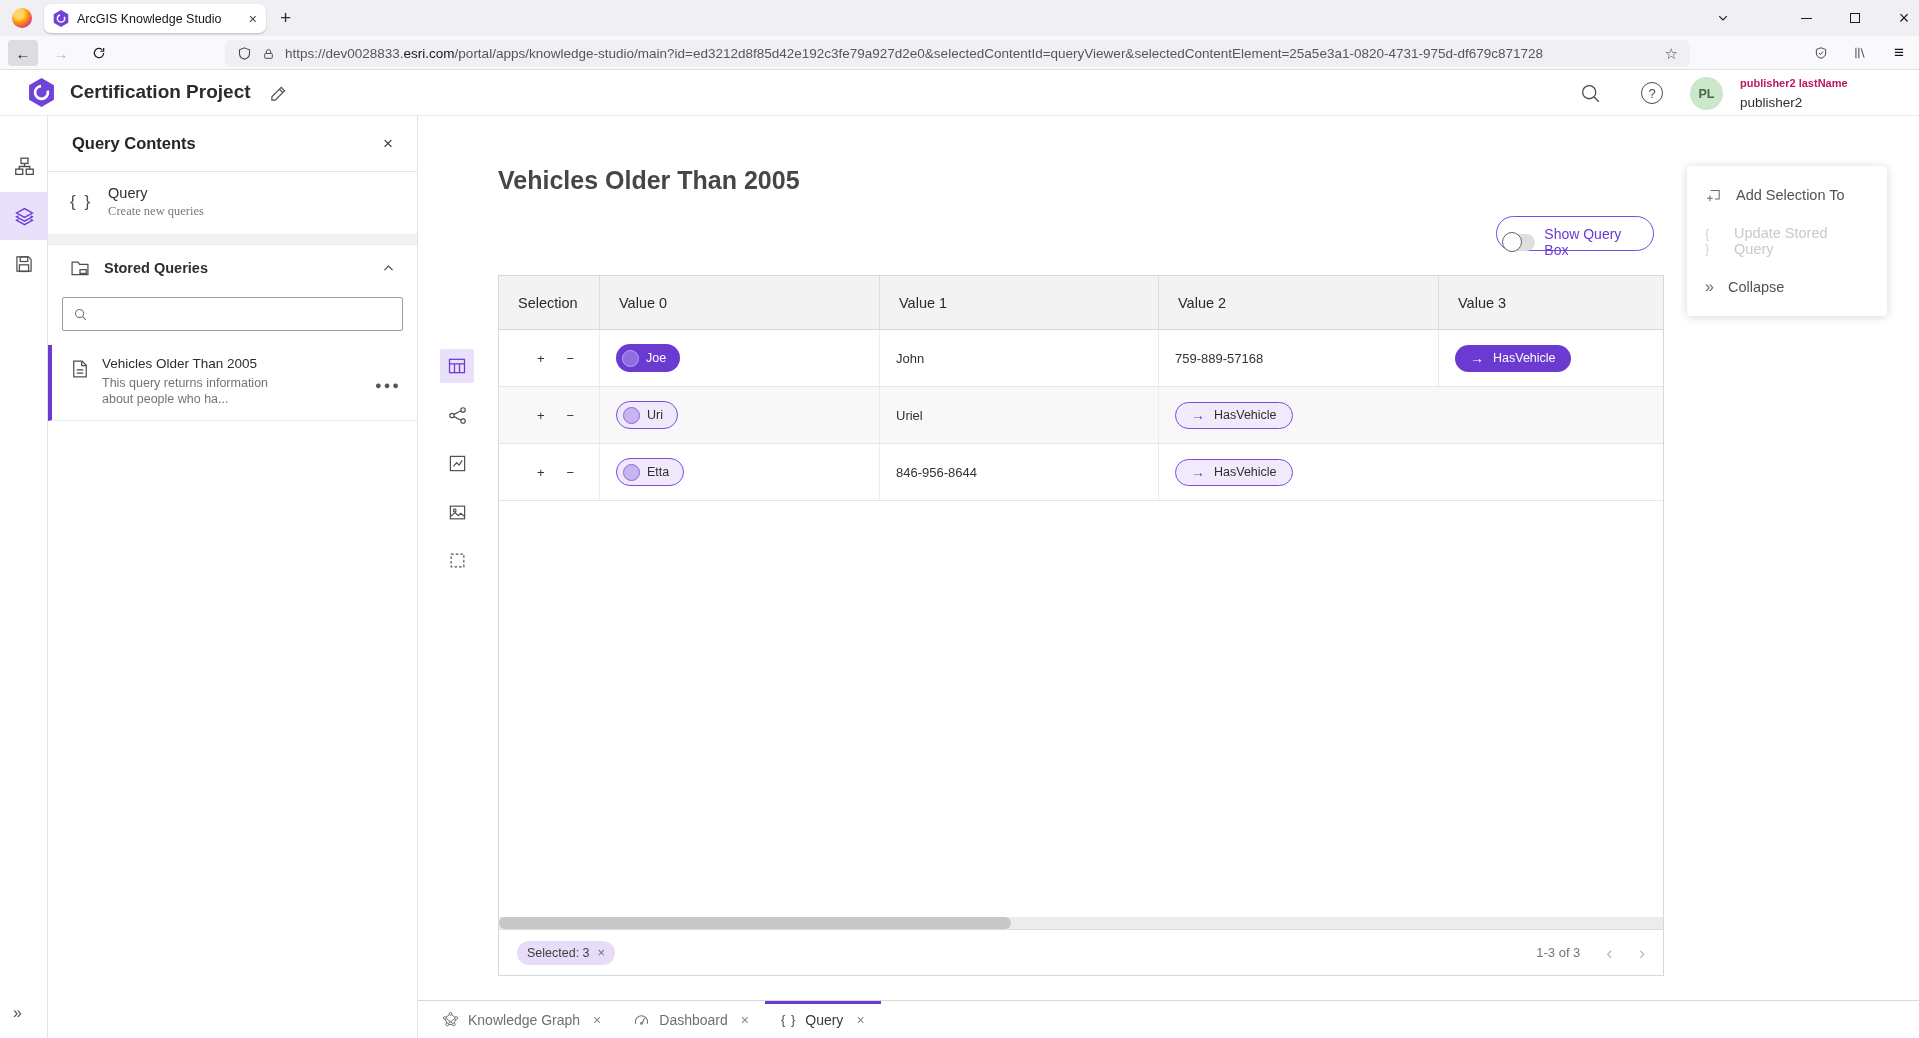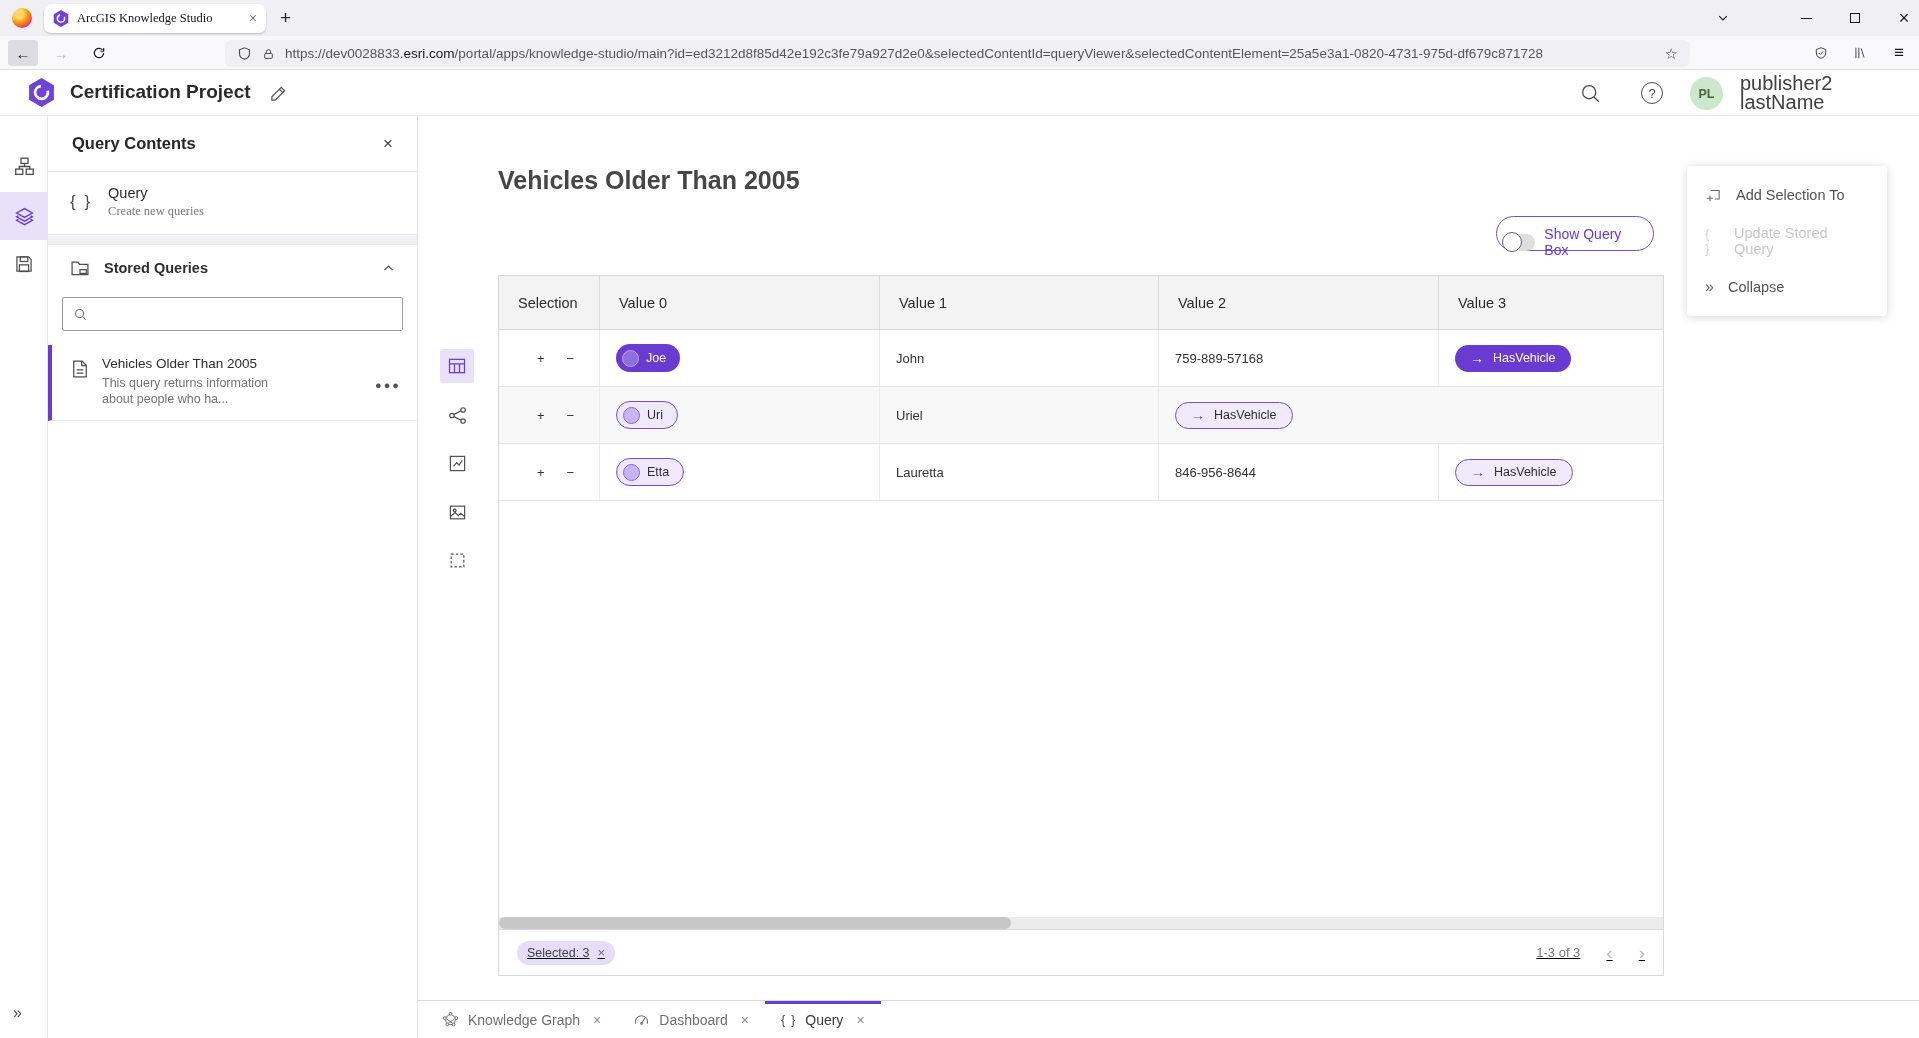--- a/index.html
+++ b/index.html
@@ -6,21 +6,21 @@
   html,body { width:1919px; height:1038px; overflow:hidden;
     font-family:"Liberation Sans","DejaVu Sans",sans-serif; background:#fff; }
   .abs { position:absolute; }
   svg { display:block; }
 
   
   #tabbar { position:absolute; left:0; top:0; width:1919px; height:36px; background:#f0f0f4; }
   .ff-logo { position:absolute; left:12px; top:8px; width:20px; height:20px; border-radius:50%;
     background:radial-gradient(circle at 35% 30%, #ffd567 0 25%, #ff9a00 45%, #e3406e 72%, #a4007f 100%); }
   .btab { position:absolute; left:44px; top:4px; width:222px; height:29px; background:#fff;
-    border-radius:7px; box-shadow:0 1px 2px rgba(0,0,0,.22); display:flex; align-items:center; padding:0 9px; gap:8px;font-family:Liberation Serif, serif; }
+    border-radius:7px; box-shadow:0 1px 2px rgba(0,0,0,.22); display:flex; align-items:center; padding:0 9px; gap:8px; }
   .btab-title { flex:1; font-size:12.5px; color:#15141a; white-space:nowrap; overflow:hidden; }
   .gl { color:#3f3f46; }
   .newtab { position:absolute; left:280px; top:5px; font-size:19px; color:#2b2b31; line-height:26px; }
   .winctl { position:absolute; top:0; height:36px; width:34px; display:flex; align-items:center; justify-content:center; color:#1b1b21; }
   .box-glyph { width:10px; height:10px; border:1.2px solid #1b1b21; display:inline-block; }
   .min-glyph { width:11px; border-bottom:1.3px solid #1b1b21; display:inline-block; }
 
   #navbar { position:absolute; left:0; top:36px; width:1919px; height:34px; background:#f9f9fb; border-bottom:1px solid #e0e0e4; }
   .navbtn { position:absolute; top:4px; width:30px; height:26px; display:flex; align-items:center; justify-content:center;
     font-size:15px; color:#17171c; border-radius:4px; }
@@ -30,21 +30,21 @@
   .urldomain { color:#17171c; }
   .icon-gray { color:#45454d; }
 
   
   #appheader { position:absolute; left:0; top:70px; width:1919px; height:46px; background:#fff; border-bottom:1px solid #ebebeb; }
   #apptitle { position:absolute; left:70px; top:11px; font-size:19px; font-weight:600; color:#2b2b2b; }
   .hdr-circle { position:absolute; top:7px; width:32px; height:32px; display:flex; align-items:center; justify-content:center; }
   #avatar { position:absolute; left:1690px; top:7px; width:33px; height:33px; border-radius:50%; background:#cde7cd;
     color:#47663f; font-size:12.5px; font-weight:600; display:flex; align-items:center; justify-content:center; }
   #username { position:absolute; left:1740px; top:4px; line-height:19px; }
-  #username .l1 { font-size:20px; color:#404040; }
+  #username .l1 { font-size:11px; color:#be185d;font-weight:bold; }
   #username .l2 { font-size:13.5px; color:#2e2e2e; }
 
   
   #rail { position:absolute; left:0; top:116px; width:48px; height:922px; background:#fff; border-right:1px solid #e5e5e5; }
   .rail-cell { position:absolute; left:0; width:48px; height:48px; display:flex; align-items:center; justify-content:center; }
   .rail-cell.sel { background:#e9e0fa; }
   #rail-expand { position:absolute; left:13px; top:888px; font-size:16px; color:#4f4f4f; }
 
   
   #panel { position:absolute; left:48px; top:116px; width:370px; height:922px; background:#fff; border-right:1px solid #e3e3e3; }
@@ -100,21 +100,21 @@
   .epill.line .dot { background:#c7b4f0; border:1px solid #8a68dd; }
   .rpill { height:27px; border-radius:14px; display:inline-flex; align-items:center; gap:9px; padding:0 15px; font-size:12.5px; }
   .rpill.fill { background:#6a3ad1; color:#fff; }
   .rpill.fill .arr { color:#fff; }
   .rpill.line { background:#f0eafb; border:1px solid #7a4be0; color:#2e2e2e; }
   .rpill.line .arr { color:#6a3ad1; }
   .arr { font-size:14px; }
   .fillrest { flex:1; }
   .hscroll { height:12px; background:#ececec; }
   .hthumb { height:12px; width:44%; background:#c7c7c7; border-radius:6px; }
-  .tfoot { height:46px; border-top:1px solid #dcdcdc; display:flex; align-items:center; padding:0 18px;text-decoration:underline; }
+  .tfoot { height:46px; border-top:1px solid #dcdcdc; display:flex; align-items:center; padding:0 18px; }
   .chip { display:inline-flex; align-items:center; gap:8px; height:24px; padding:0 10px; border-radius:12px;
     background:#e7dcf9; font-size:12.5px; color:#3f3f3f; }
   .chip .x { color:#6d6d7a; font-size:13px; }
   .pgn { margin-left:auto; display:flex; align-items:center; gap:26px; }
   .pgn .lbl { font-size:13px; color:#757575; }
   .pgn .ch { font-size:19px; color:#bcbcbc; line-height:1; }
 
   
   #ctxmenu { position:absolute; left:1269px; top:50px; width:200px; background:#fff; border-radius:4px;
     box-shadow:0 1px 10px rgba(0,0,0,.16); padding:6px 0; }
@@ -388,21 +388,20 @@
       <div class="cell selcell">
           <span>+</span>
           <span>−</span>
         </div>
       <div class="cell">
           <span class="epill line">
             <span class="dot"></span>
             <span>Etta</span>
           </span>
         </div>
-      <div class="cell">Lauretta</div>
       <div class="cell">846-956-8644</div>
       <div class="cell">
           <span class="rpill line">
             <span class="arr">→</span>
             <span>HasVehicle</span>
           </span>
         </div>
     </div>
 
     <div class="fillrest"></div>

